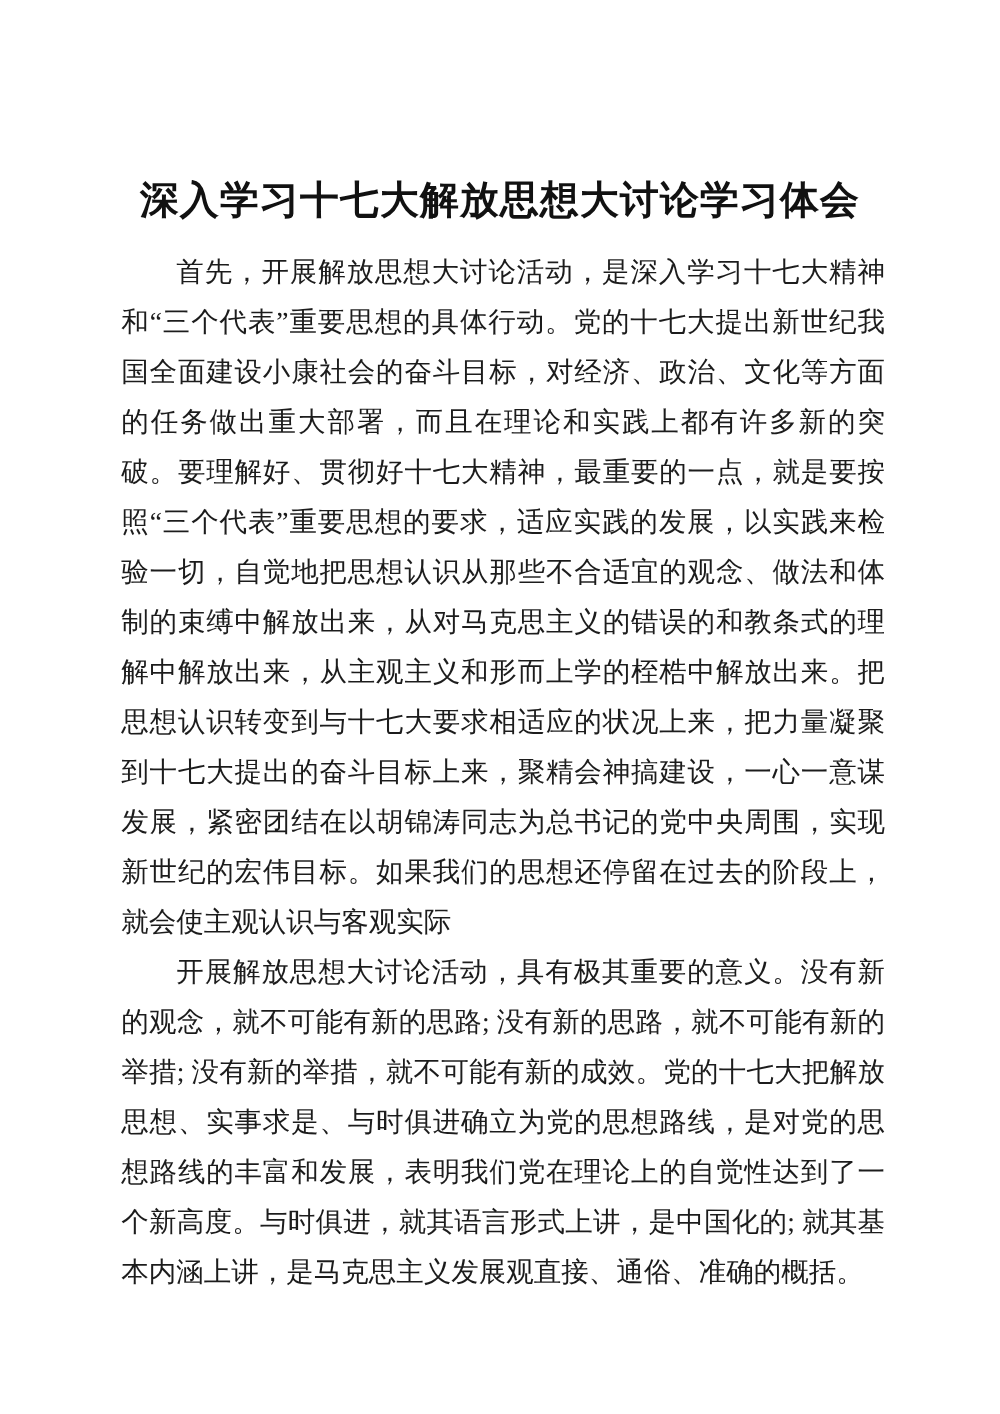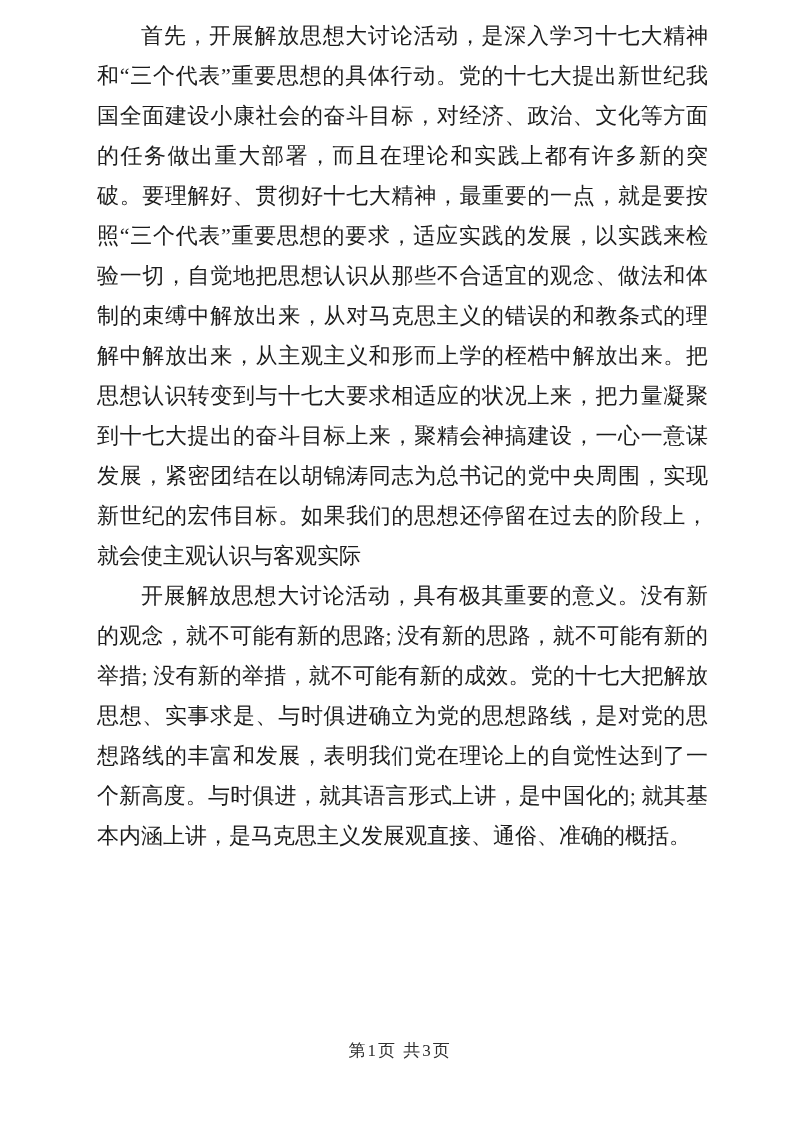--- a/index.html
+++ b/index.html
@@ -47,22 +47,20 @@
     text-align: center;
     font-size: 17px;
     letter-spacing: 2px;
     color: #2e2e2e;
   }
 </style>
 </head>
 <body>
 
 <div class="doc-page">
+  <h1 class="doc-title">深入学习十七大解放思想大讨论学习体会</h1>
 
   <div class="doc-body">
     <p class="doc-paragraph">首先，开展解放思想大讨论活动，是深入学习十七大精神和“三个代表”重要思想的具体行动。党的十七大提出新世纪我国全面建设小康社会的奋斗目标，对经济、政治、文化等方面的任务做出重大部署，而且在理论和实践上都有许多新的突破。要理解好、贯彻好十七大精神，最重要的一点，就是要按照“三个代表”重要思想的要求，适应实践的发展，以实践来检验一切，自觉地把思想认识从那些不合适宜的观念、做法和体制的束缚中解放出来，从对马克思主义的错误的和教条式的理解中解放出来，从主观主义和形而上学的桎梏中解放出来。把思想认识转变到与十七大要求相适应的状况上来，把力量凝聚到十七大提出的奋斗目标上来，聚精会神搞建设，一心一意谋发展，紧密团结在以胡锦涛同志为总书记的党中央周围，实现新世纪的宏伟目标。如果我们的思想还停留在过去的阶段上，就会使主观认识与客观实际</p>
     <p class="doc-paragraph">开展解放思想大讨论活动，具有极其重要的意义。没有新的观念，就不可能有新的思路; 没有新的思路，就不可能有新的举措; 没有新的举措，就不可能有新的成效。党的十七大把解放思想、实事求是、与时俱进确立为党的思想路线，是对党的思想路线的丰富和发展，表明我们党在理论上的自觉性达到了一个新高度。与时俱进，就其语言形式上讲，是中国化的; 就其基本内涵上讲，是马克思主义发展观直接、通俗、准确的概括。</p>
   </div>
 
-  <div class="doc-footer">
-    <span>第1页 共3页</span>
-  </div>
 </div>
 
 </body></html>

